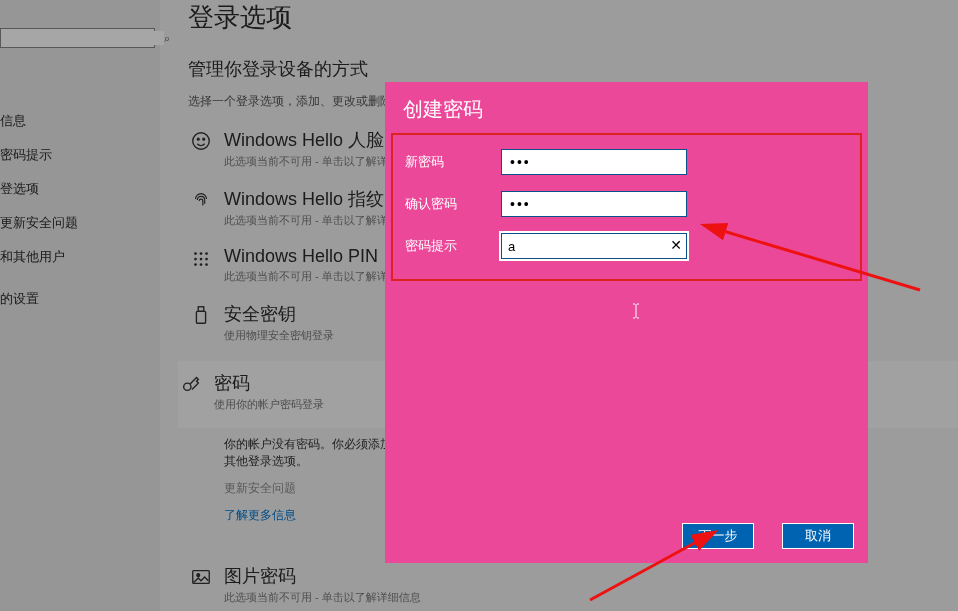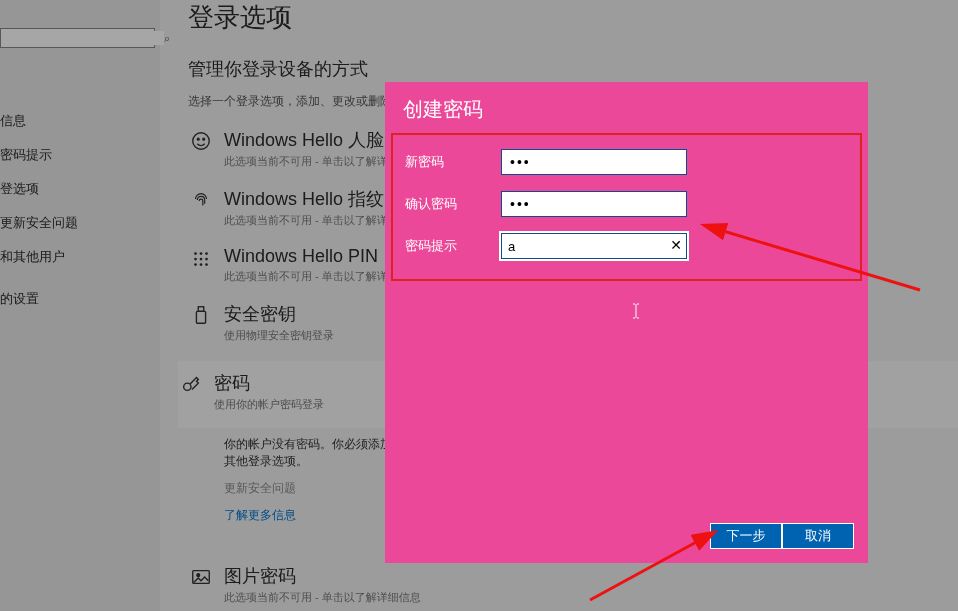--- a/index.html
+++ b/index.html
@@ -45,21 +45,21 @@
 .form-area { border: 2px solid #d22; margin: 0 6px 0 6px; padding: 14px 12px 20px 12px; }
 .form-row { display: flex; align-items: center; margin-bottom: 16px; }
 .form-row:last-child { margin-bottom: 0; }
 .form-row label { width: 96px; font-size: 13px; }
 .form-row .field { width: 186px; height: 26px; background: #fff; border: 1px solid #0a4e8a; position: relative; }
 .form-row .field.focus { outline: 2px solid #fff; }
 .form-row .field input { width: 100%; height: 100%; border: none; outline: none; padding: 0 6px; font-size: 13px; background: transparent; }
 .form-row .field .dots { position: absolute; left: 8px; top: 4px; font-size: 14px; letter-spacing: 2px; color: #000; }
 .form-row .field .clear { position: absolute; right: 4px; top: 3px; font-size: 14px; color: #000; cursor: pointer; }
 
-.dialog-buttons { position: absolute; bottom: 14px; right: 14px; display: flex; gap: 0; }
+.dialog-buttons { position: absolute; bottom: 14px; right: 14px; display: flex; gap: 28px; }
 .dialog-buttons button {
   width: 72px; height: 26px; background: #0063b1; border: 1px solid #fff; color: #fff;
   font-size: 13px; cursor: pointer;
 }
 
 
 .arrow { position: absolute; z-index: 20; pointer-events: none; }
 .arrow svg { overflow: visible; }
 
 .text-cursor { position: absolute; left: 632px; top: 303px; width: 8px; height: 16px; z-index: 12; }

